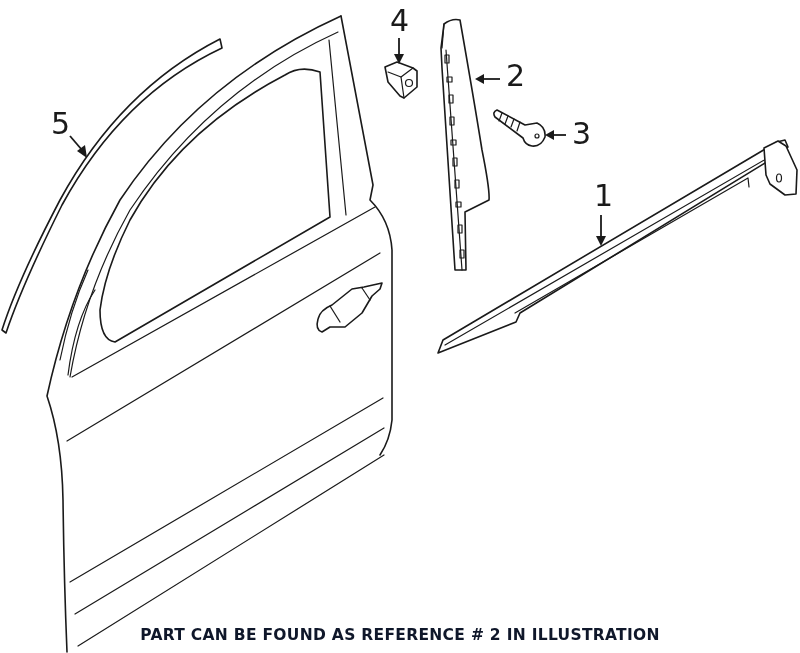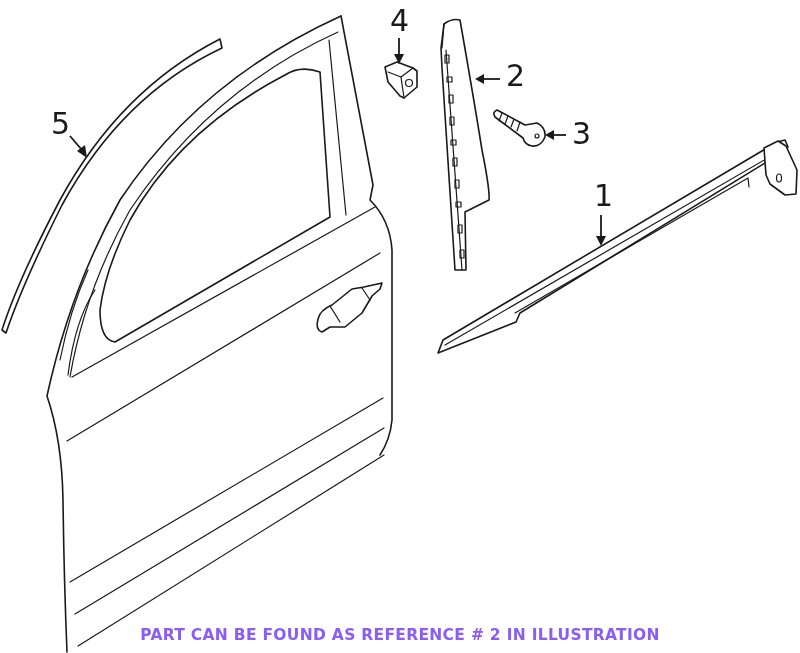--- a/index.html
+++ b/index.html
@@ -7,21 +7,21 @@
     #diagram { position: absolute; left: 0; top: 0; width: 800px; height: 653px; }
     .ln { fill: none; stroke: #1a1a1a; stroke-width: 1.6; stroke-linejoin: round; stroke-linecap: round; }
     .ln-thin { fill: none; stroke: #1a1a1a; stroke-width: 1.2; stroke-linejoin: round; stroke-linecap: round; }
     .part-fill { fill: #ffffff; stroke: #1a1a1a; stroke-width: 1.6; stroke-linejoin: round; }
     .callout-num { font-family: "DejaVu Sans", sans-serif; font-size: 30px; fill: #1a1a1a; }
     .arrow { fill: none; stroke: #1a1a1a; stroke-width: 1.8; }
     .arrowhead { fill: #1a1a1a; }
     .caption {
       position: absolute; left: 0; width: 800px; top: 626px; text-align: center;
       font-family: "DejaVu Sans", sans-serif; font-weight: bold; font-size: 15.5px;
-      letter-spacing: 0.3px; color: #8b5cf6;
+      letter-spacing: 0.3px; color: #0f172a;
     }
   </style>
 </head>
 <body>
 
 <svg id="diagram" viewBox="0 0 800 653" xmlns="http://www.w3.org/2000/svg">
 
   <g>
     <path class="ln" d="M220 39 Q120 90 60 200 Q18 280 2 330 L6 333 Q22 285 62 205 Q122 95 222 48 Z"></path>
   </g>

